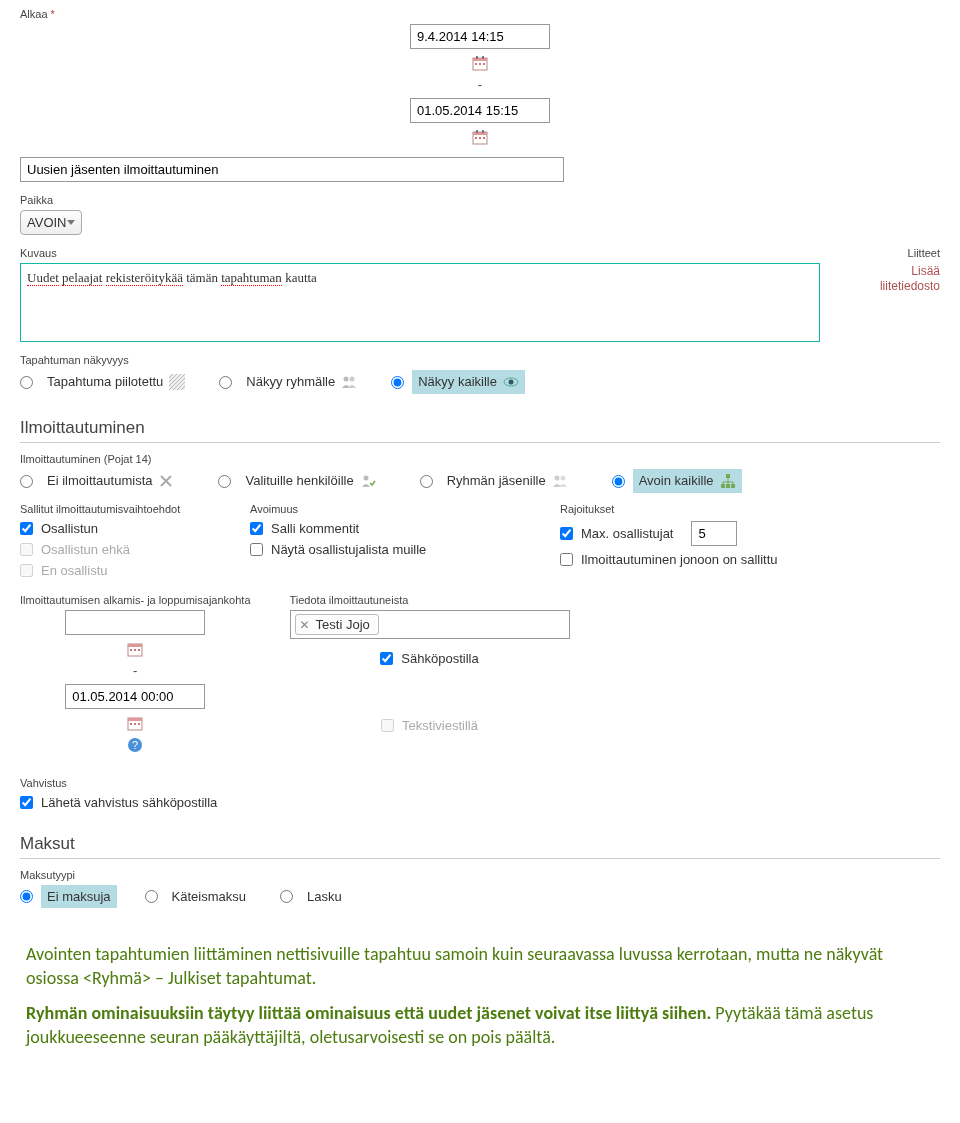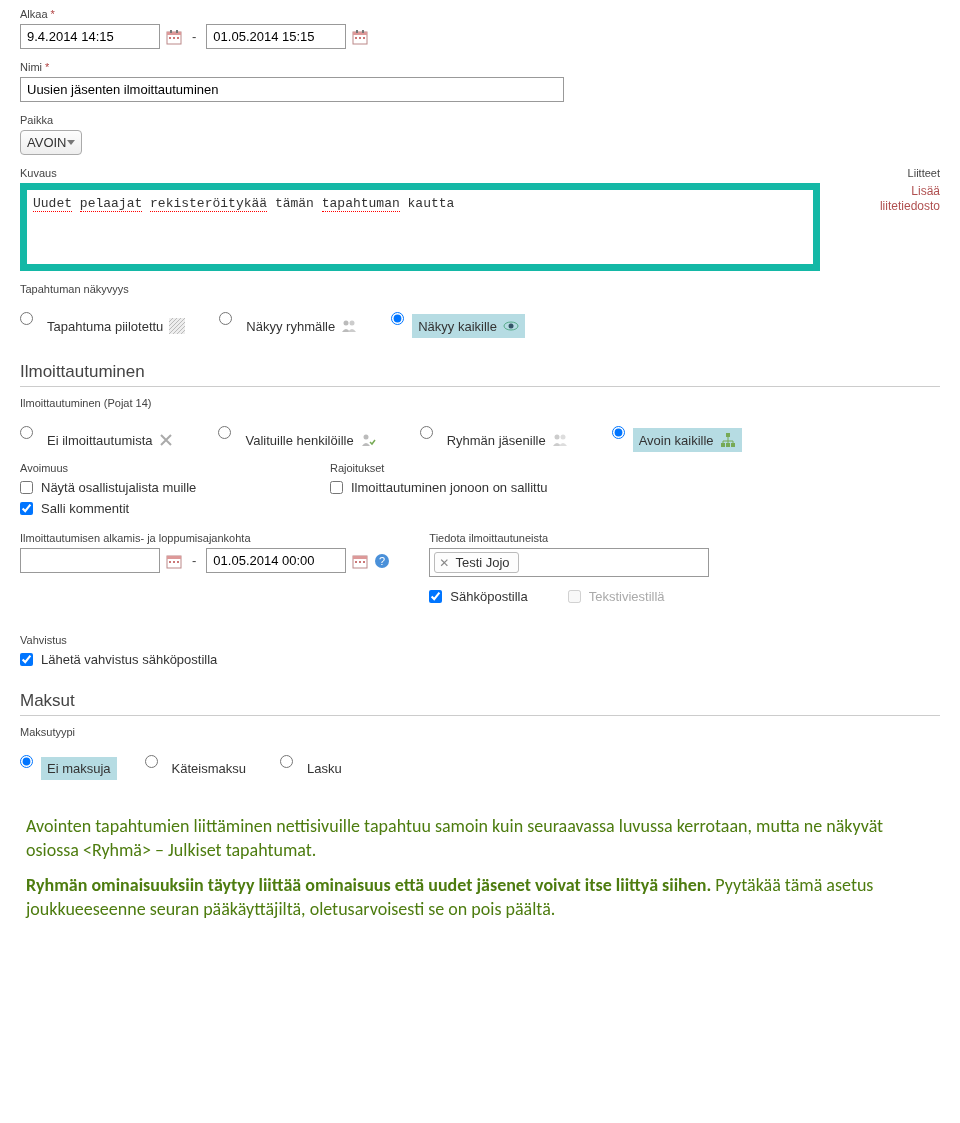--- a/index.html
+++ b/index.html
@@ -1,35 +1,35 @@
 <!DOCTYPE html>
 <html><head>
 <meta charset="utf-8">
 <style>
   * { box-sizing: border-box; }
   body { margin: 0; padding: 8px 20px; font-family: "Trebuchet MS", Verdana, sans-serif; font-size: 13px; color: #333; background: #fff; width: 960px; }
   .label { font-size: 11px; color: #444; margin-bottom: 4px; display: block; }
   .req::after { content: " *"; color: #b04040; }
-  .row { display: flex; align-items: center; gap: 6px; margin-bottom: 12px; flex-wrap: wrap; }
+  .row { display: flex; align-items: center; gap: 6px; margin-bottom: 12px; flex-wrap: wrap; flex-direction: column; }
   input[type=text], .textinput { border: 1px solid #999; padding: 4px 6px; font-size: 13px; font-family: inherit; }
   .date-input { width: 140px; }
   .name-input { width: 544px; }
   .num-input { width: 46px; text-align: left; }
   .select-btn { border: 1px solid #aaa; background: linear-gradient(#fdfdfd,#eee); border-radius: 4px; padding: 4px 6px; display: inline-flex; align-items: center; cursor: pointer; }
   .select-btn .caret { width: 0; height: 0; border-left: 4px solid transparent; border-right: 4px solid transparent; border-top: 5px solid #777; }
   .link { color: #1a5ba8; font-size: 12px; cursor: pointer; }
-  .textarea { border: 7px solid #14b8a6; width: 800px; height: 88px; padding: 6px; font-size: 13px; font-family: Liberation Mono, monospace; resize: none; }
+  .textarea { border: 1px solid #14b8a6; width: 800px; height: 79px; padding: 6px; font-size: 13px; font-family: Liberation Serif, serif; resize: none; }
   .spellerr { border-bottom: 1px dotted red; }
   .two-col { display: flex; gap: 20px; align-items: flex-start; margin-bottom: 12px; }
   .section-h { font-size: 17px; color: #444; margin: 24px 0 4px; }
   hr.sep { border: none; border-top: 1px solid #ccc; margin: 2px 0 10px; }
   .radio-row { display: flex; align-items: center; gap: 28px; margin-bottom: 10px; }
   .radio-opt { display: inline-flex; align-items: center; gap: 8px; cursor: pointer; }
   .radio-opt input[type=radio] { margin: 0; }
-  .opt-label { padding: 4px 6px; display: inline-flex; align-items: center; gap: 6px; margin-top: 15px; }
+  .opt-label { padding: 4px 6px; display: inline-flex; align-items: flex-start; gap: 6px; }
   .sel-hl { background: #b6dce3; }
   .cb-row { display: flex; align-items: center; gap: 8px; margin: 6px 0; }
   .cb-row input[type=checkbox] { margin: 0; }
   .disabled { color: #aaa; }
   .cols3 { display: flex; gap: 0; margin-bottom: 10px; }
   .col { flex: 0 0 auto; }
   .colA { width: 230px; }
   .colB { width: 310px; }
   .colC { width: 380px; }
   .token { display: inline-flex; align-items: center; gap: 6px; border: 1px solid #bbb; border-radius: 3px; padding: 2px 8px 2px 4px; background: #fdfdfd; }
@@ -69,21 +69,20 @@
           <rect x="10" y="1" width="2" height="3" fill="#777"></rect>
           <rect x="3" y="8" width="2" height="2" fill="#c77"></rect>
           <rect x="7" y="8" width="2" height="2" fill="#c77"></rect>
           <rect x="11" y="8" width="2" height="2" fill="#c77"></rect>
         </svg>
     </span>
   </div>
 </div>
 
 <div class="field-block">
-  <span class="label req">Nimi</span>
   <input type="text" class="name-input" value="Uusien jäsenten ilmoittautuminen" style="">
 </div>
 
 <div class="field-block">
   <span class="label">Paikka</span>
   <div class="select-btn">
     <span>AVOIN</span>
     <span class="caret"></span>
   </div>
 </div>
@@ -204,33 +203,53 @@
             <rect x="6" y="11" width="4" height="4" fill="#7a5"></rect>
             <rect x="11" y="11" width="4" height="4" fill="#7a5"></rect>
             <path d="M8 5 V9 M3 11 V9 H13 V11 M8 9 V11" stroke="#7a5" fill="none"></path>
           </svg>
         </span>
     </span>
   </span>
 </div>
 
 <div class="cols3">
+  <div class="col colA">
+    <span class="label">Sallitut ilmoittautumisvaihtoehdot</span>
+    <div class="cb-row">
+        <input type="checkbox" checked="" style="">
+        <span>Osallistun</span>
+      </div>
+    <div class="cb-row disabled">
+        <input type="checkbox" disabled="" style="">
+        <span>Osallistun ehkä</span>
+      </div>
+    <div class="cb-row disabled">
+        <input type="checkbox" disabled="" style="">
+        <span>En osallistu</span>
+      </div>
+  </div>
   <div class="col colB">
     <span class="label">Avoimuus</span>
     <div class="cb-row">
+        <input type="checkbox" checked="" style="">
+        <span>Salli kommentit</span>
+      </div>
+    <div class="cb-row">
         <input type="checkbox" style="">
         <span>Näytä osallistujalista muille</span>
       </div>
-    <div class="cb-row">
-        <input type="checkbox" checked="" style="">
-        <span>Salli kommentit</span>
-      </div>
   </div>
   <div class="col colC">
     <span class="label">Rajoitukset</span>
+    <div class="cb-row">
+      <input type="checkbox" checked="" style="">
+        <span>Max. osallistujat</span>
+      <input type="text" class="num-input" style="margin-left: 10px;" value="5">
+    </div>
     <div class="cb-row">
         <input type="checkbox" style="">
         <span>Ilmoittautuminen jonoon on sallittu</span>
       </div>
   </div>
 </div>
 
 <div class="two-col" style="gap:39px;">
   <div>
     <span class="label">Ilmoittautumisen alkamis- ja loppumisajankohta</span>

